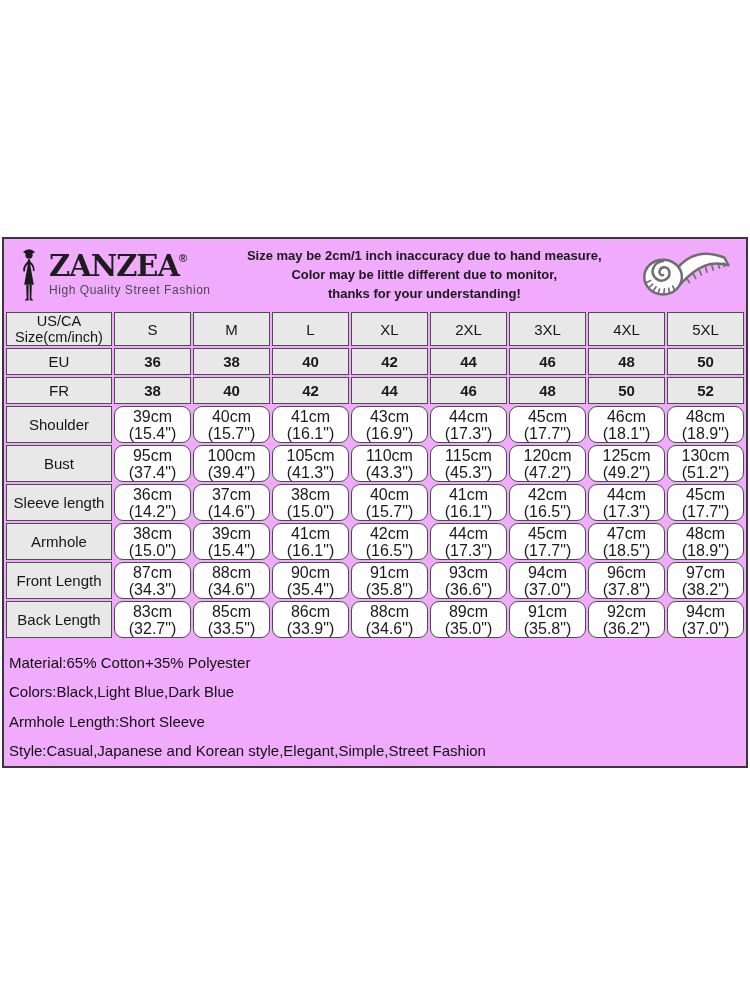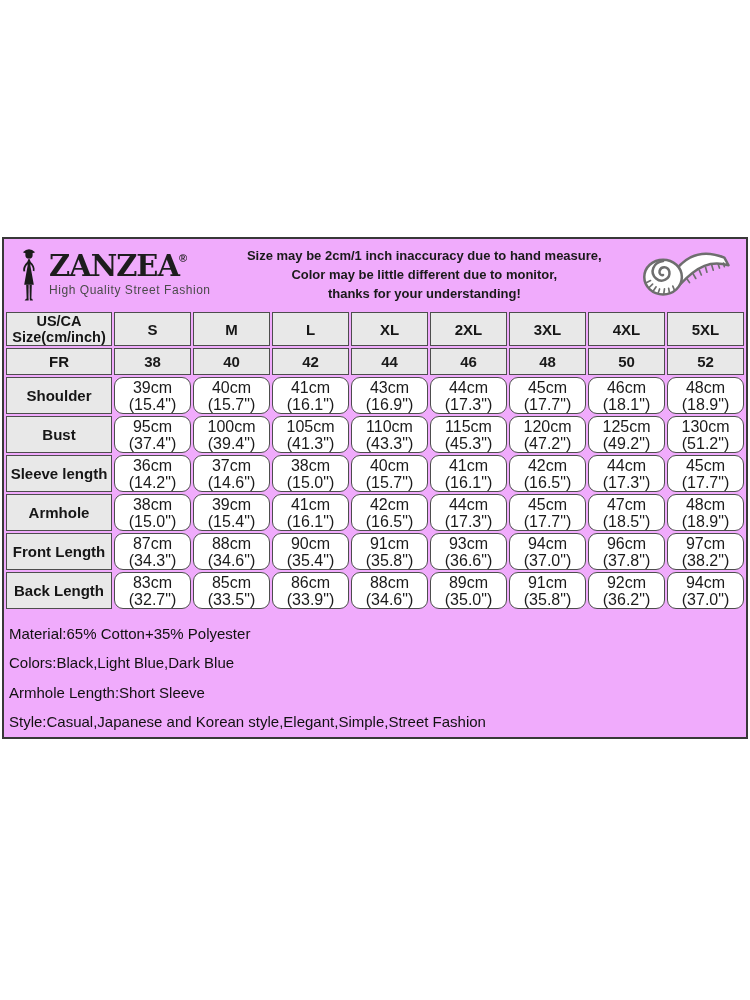--- a/index.html
+++ b/index.html
@@ -22,21 +22,21 @@
     line-height:29px; letter-spacing:-1px; color:#1d1d1d; transform:scaleY(1.04);
   }
   .reg { font-size:11px; line-height:11px; margin-top:1px; color:#1d1d1d; font-weight:bold; }
   .tagline { font-size:12px; color:#4a4a4a; letter-spacing:0.55px; margin-top:2px; white-space:nowrap; }
   .notice { flex:1; text-align:center; font-weight:bold; font-size:13px; line-height:19px; padding:0 4px; }
   .tape-svg { width:94px; height:58px; flex:0 0 auto; }
 
   
   table { width:100%; border-collapse:separate; border-spacing:2px; table-layout:fixed; }
   th, td { border:1px solid #4d4d4d; text-align:center; vertical-align:middle; font-size:15px; overflow:hidden; }
-  th { background:#e8e8e8; font-weight:bold; color:#161616; }
+  th { background:#e8e8e8; font-weight:normal; color:#161616; }
   thead th { height:33px; }
   .corner div { line-height:16px; font-size:14.5px; }
   tr.simple td { background:#e8e8e8; font-weight:bold; height:27px; }
   tr.measure td { background:#ffffff; font-weight:normal; height:37px; font-size:16px; line-height:17px;border-radius:9px; }
   tr.measure th, tr.simple th { font-size:15px; }
 
   
   .details { padding:3px 6px 5px 5px; }
   .details .line { font-size:15px; line-height:19.4px; color:#111;margin-top:10px; }
 </style>
@@ -119,20 +119,31 @@
           <th>L</th>
           <th>XL</th>
           <th>2XL</th>
           <th>3XL</th>
           <th>4XL</th>
           <th>5XL</th>
         </tr>
     </thead>
     <tbody id="table-body">
         <tr class="simple">
+          <th>EU</th>
+          <td>36</td>
+          <td>38</td>
+          <td>40</td>
+          <td>42</td>
+          <td>44</td>
+          <td>46</td>
+          <td>48</td>
+          <td>50</td>
+        </tr>
+        <tr class="simple">
           <th>FR</th>
           <td>38</td>
           <td>40</td>
           <td>42</td>
           <td>44</td>
           <td>46</td>
           <td>48</td>
           <td>50</td>
           <td>52</td>
         </tr>

